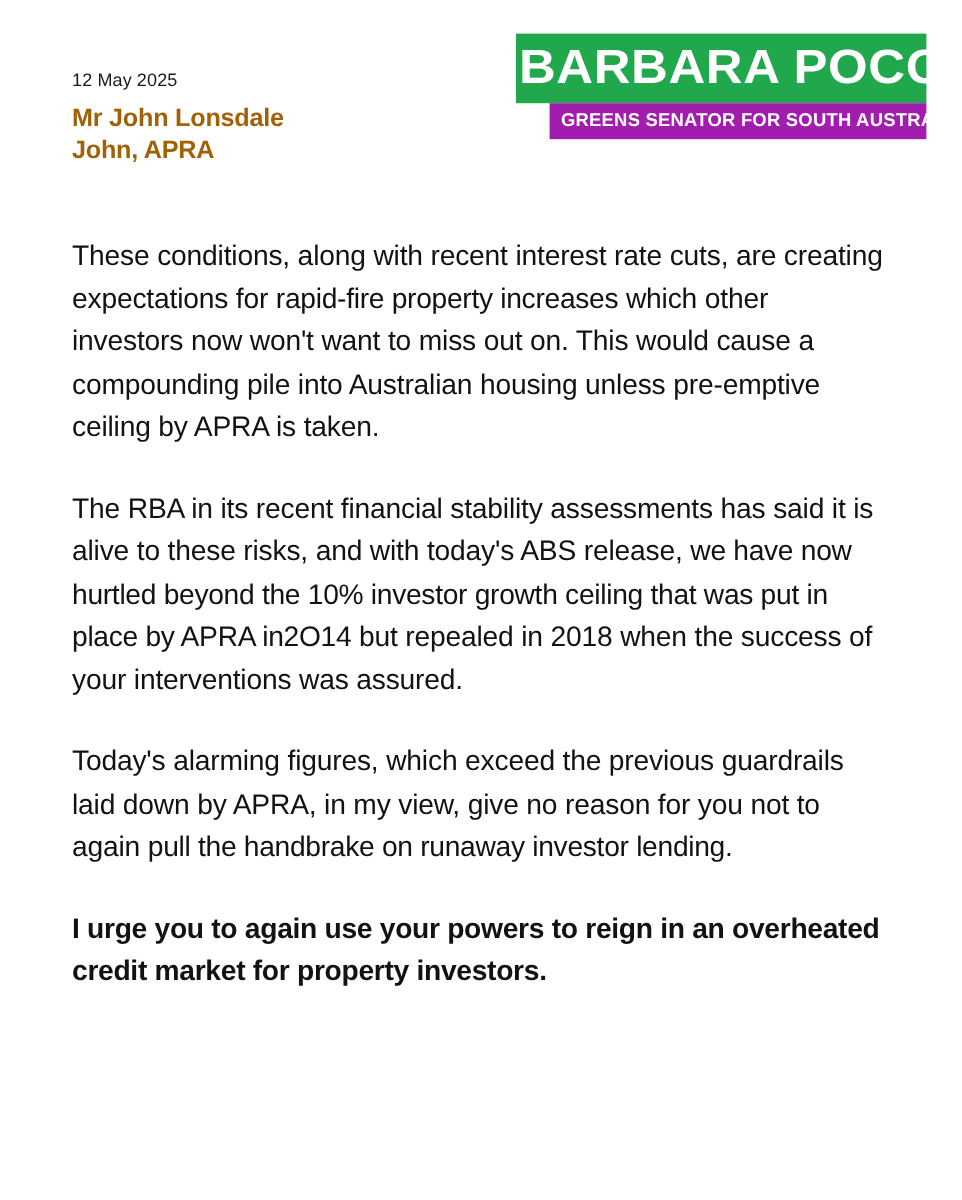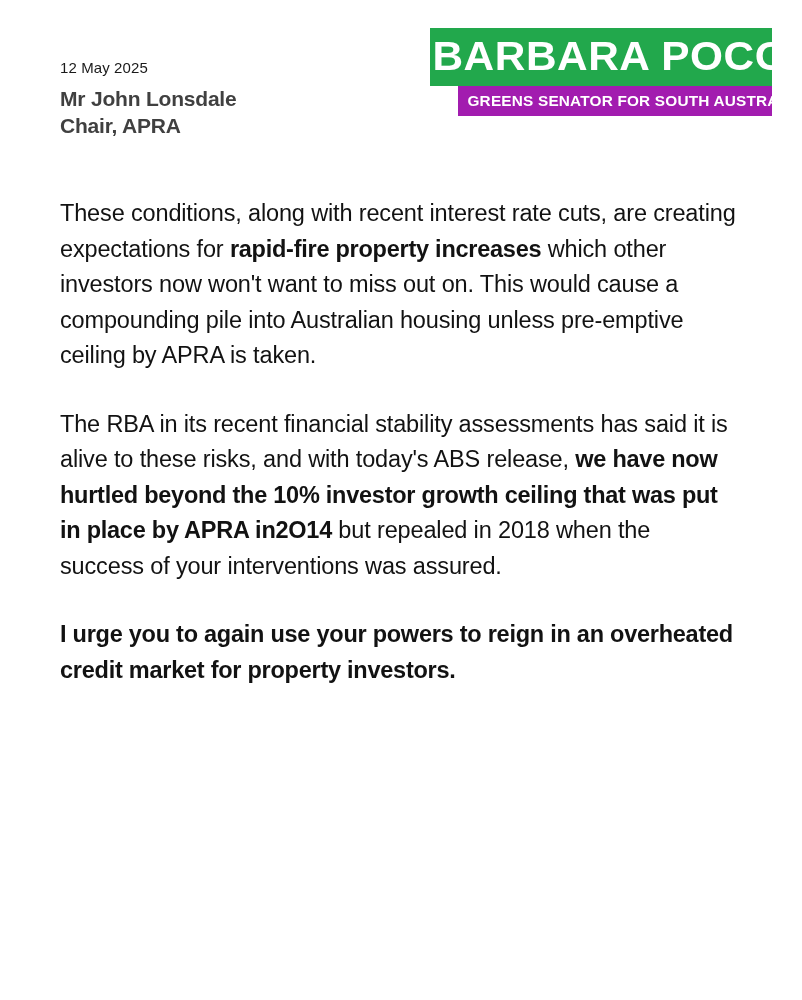--- a/index.html
+++ b/index.html
@@ -46,21 +46,21 @@
     font-weight: 400;
     color: #1a1a1a;
     letter-spacing: 0.1px;
   }
 
   .addressee {
     margin-top: 8px;
     font-size: 21px;
     line-height: 27px;
     font-weight: 700;
-    color: #404040;
+    color: #a16207;
     letter-spacing: -0.2px;
   }
 
   
   .logo-banner {
     position: absolute;
     left: 430px;
     top: 28px;
     width: 342px;
   }
@@ -123,55 +123,56 @@
     letter-spacing: -0.15px;
     margin: 0 0 33px 0;
   }
 
   .para:last-child {
     margin-bottom: 16px;
   }
 
   .para b,
   .para strong {
-    font-weight: 700;
+    font-weight: 400;
     letter-spacing: -0.25px;
   }
 
   .para--bold {
     font-weight: 700;
     letter-spacing: -0.25px;
   }
 </style>
 </head>
 <body>
 
 <div class="page">
 
   <div class="header">
 
     <div class="letter-meta">
       <div class="date-line">12 May 2025</div>
       <div class="addressee">
         <div>Mr John Lonsdale</div>
-        <div>Chair, APRA</div>
+        <div>John, APRA</div>
       </div>
     </div>
 
     <div class="logo-banner">
       <div class="logo-name-bar">
         <div class="logo-name">BARBARA POCOCK</div>
       </div>
       <div class="logo-sub-bar">
         <div class="logo-sub">GREENS SENATOR FOR SOUTH AUSTRALIA</div>
       </div>
     </div>
 
   </div>
 
   <div class="body-copy">
 
   <p class="para"><span>These conditions, along with recent interest rate cuts, are creating expectations for </span><strong>rapid-fire property increases</strong><span> which other investors now won't want to miss out on. This would cause a compounding pile into Australian housing unless pre-emptive ceiling by APRA is taken.</span></p>
       <p class="para"><span>The RBA in its recent financial stability assessments has said it is alive to these risks, and with today's ABS release, </span><strong>we have now hurtled beyond the 10% investor growth ceiling that was put in place by APRA in2O14</strong><span> but repealed in 2018 when the success of your interventions was assured.</span></p>
+      <p class="para"><span>Today's alarming figures, which exceed the previous guardrails laid down by APRA, in my view, give no reason for you not to again </span><strong>pull the handbrake on runaway investor lending.</strong></p>
       <p class="para para--bold"><span>I urge you to again use your powers to reign in an overheated credit market for property investors.</span></p>
     </div>
 
 </div>
 
 </body></html>

